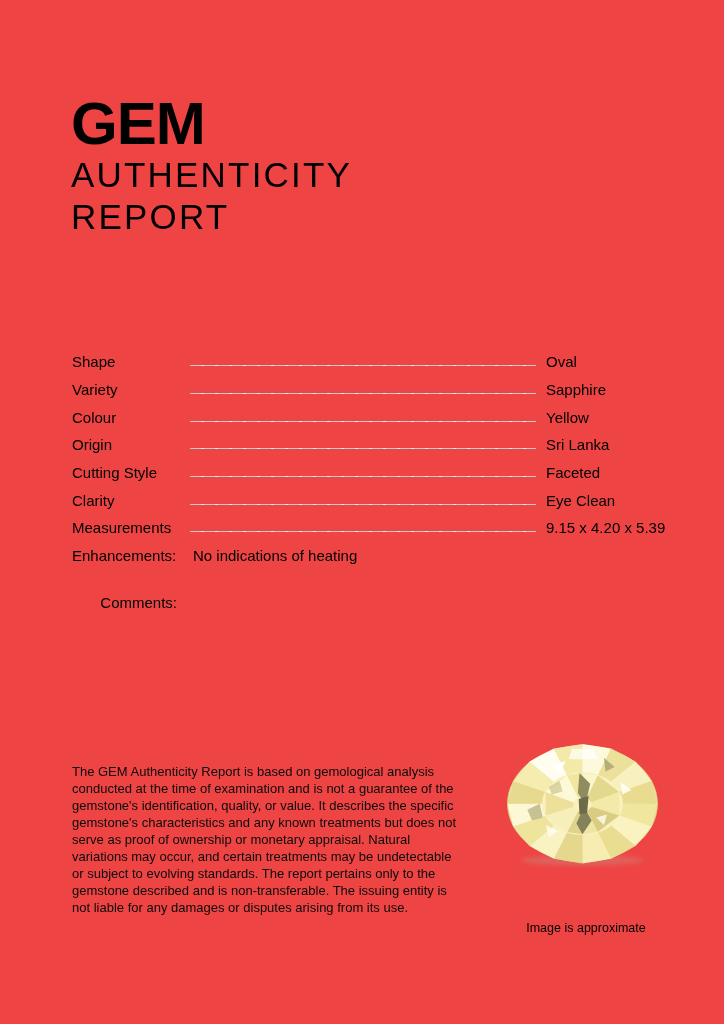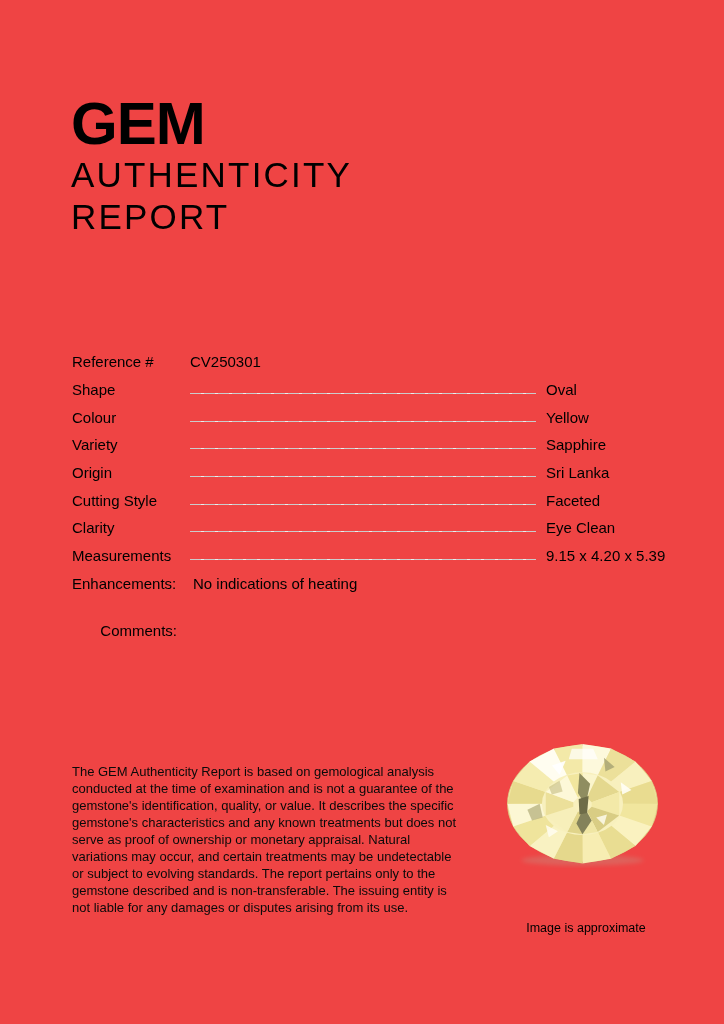--- a/index.html
+++ b/index.html
@@ -53,42 +53,38 @@
 <div class="page">
 
   <div class="title">
     <div class="title-gem">GEM</div>
     <div class="title-sub">AUTHENTICITY</div>
     <div class="title-sub">REPORT</div>
   </div>
 
   <div class="fields">
 
-    <div class="frow">
-      <div class="flabel">Reference #</div>
-      <div class="fvalue-inline">CV250301</div>
-    </div>
 
 
     <div class="frow">
       <div class="flabel">Shape</div>
       <div class="fleader"></div>
       <div class="fvalue">Oval</div>
     </div>
 
     <div class="frow">
+      <div class="flabel">Variety</div>
+      <div class="fleader"></div>
+      <div class="fvalue">Sapphire</div>
+    </div>
+
+    <div class="frow">
       <div class="flabel">Colour</div>
       <div class="fleader"></div>
       <div class="fvalue">Yellow</div>
-    </div>
-
-    <div class="frow">
-      <div class="flabel">Variety</div>
-      <div class="fleader"></div>
-      <div class="fvalue">Sapphire</div>
     </div>
 
     <div class="frow">
       <div class="flabel">Origin</div>
       <div class="fleader"></div>
       <div class="fvalue">Sri Lanka</div>
     </div>
 
     <div class="frow">
       <div class="flabel">Cutting Style</div>

